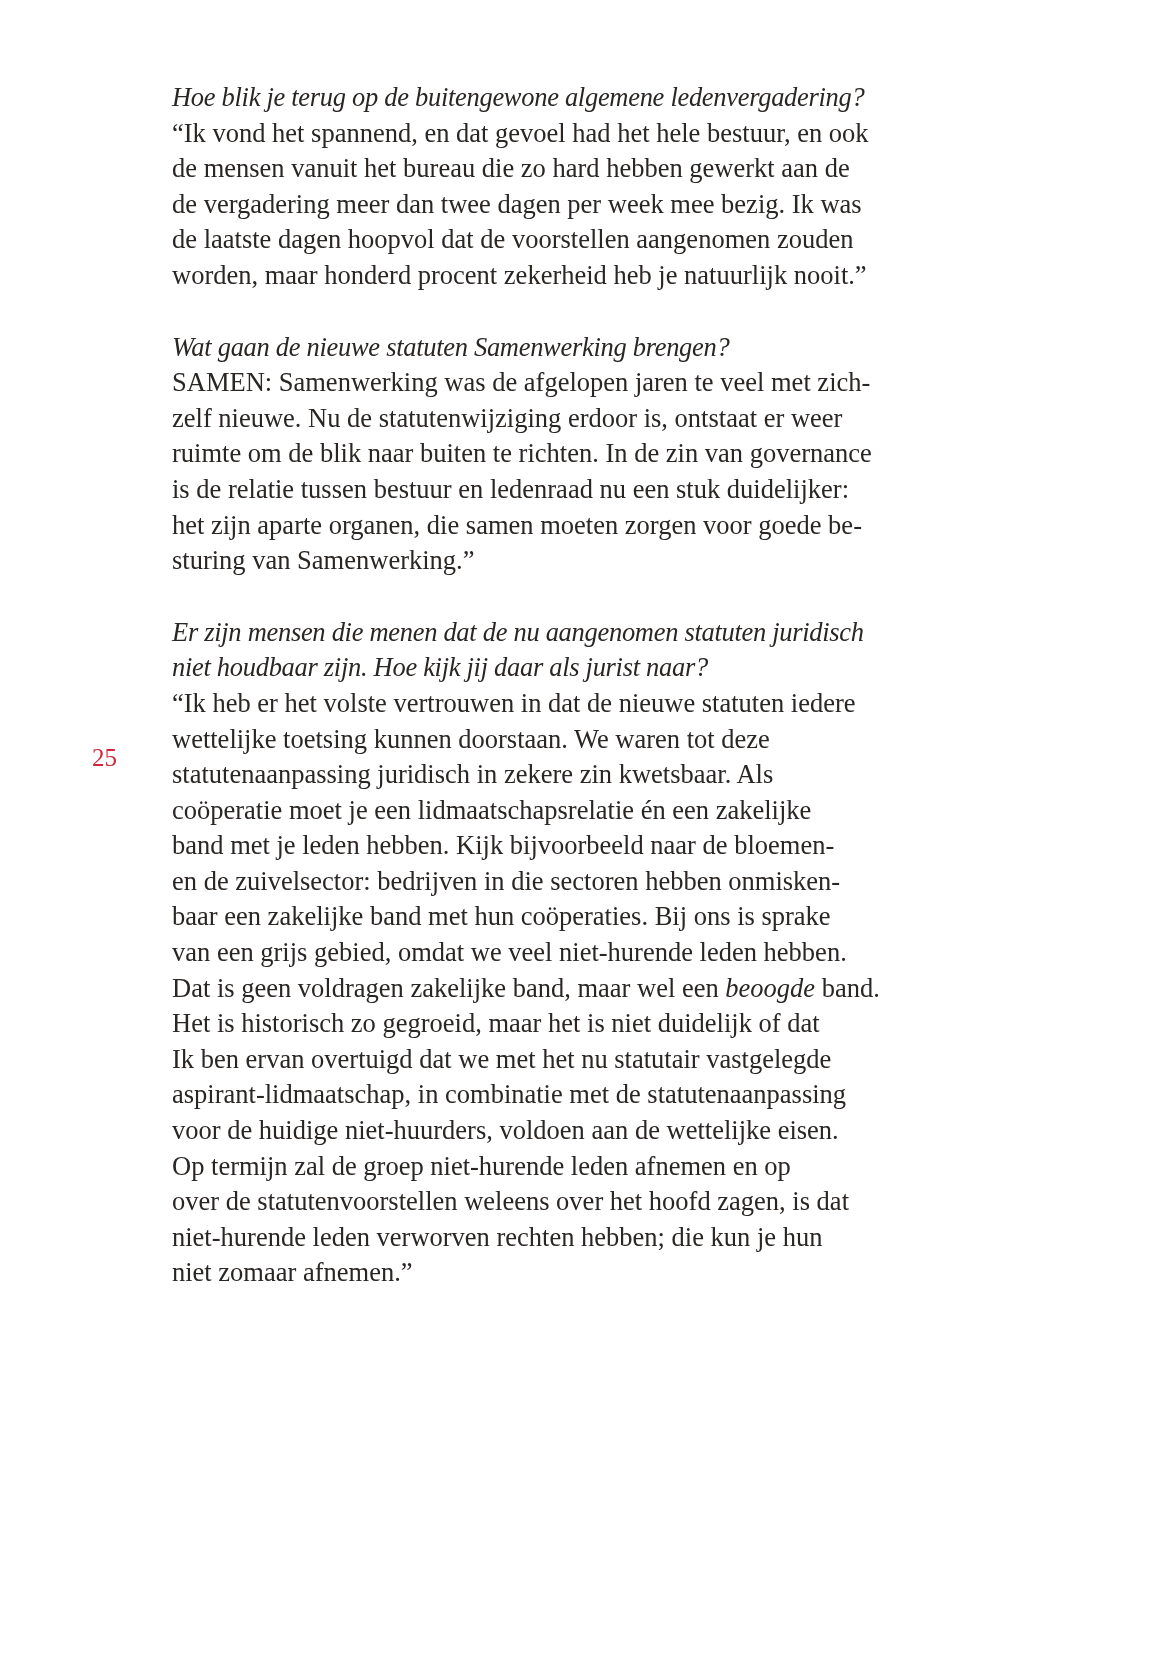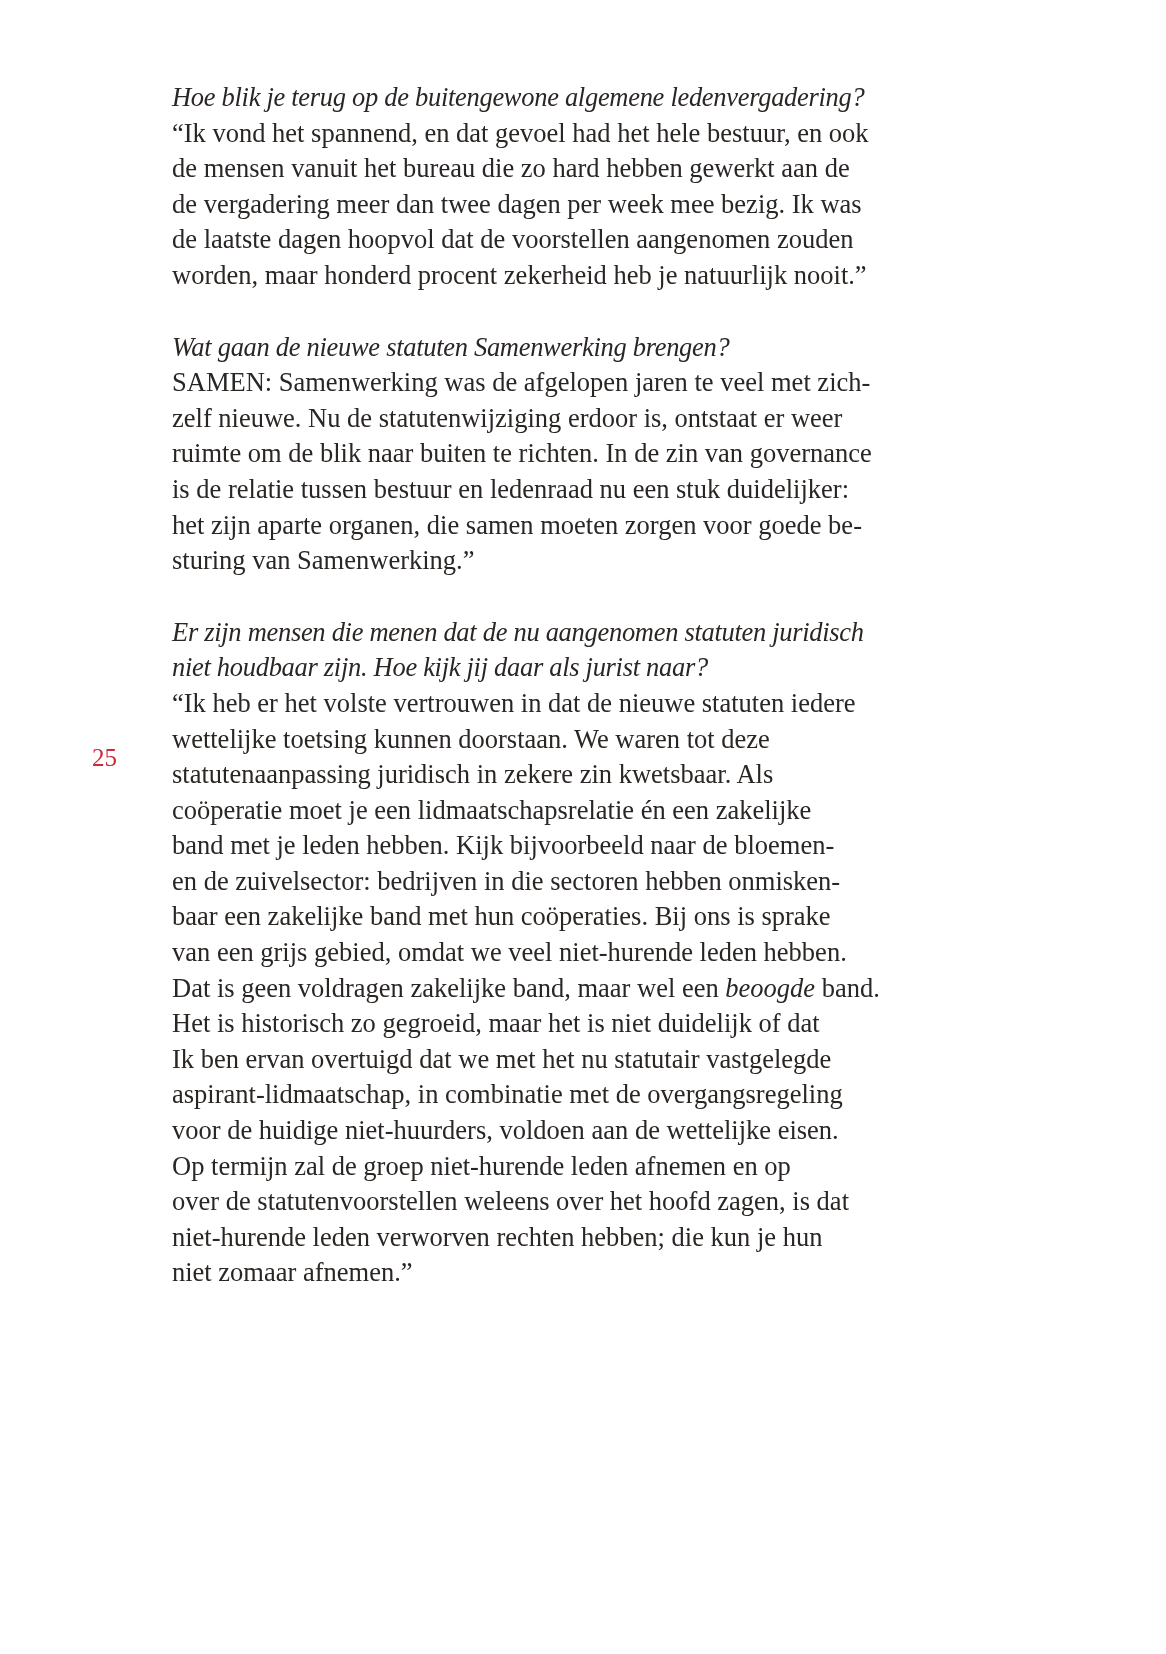--- a/index.html
+++ b/index.html
@@ -68,21 +68,21 @@
       <span class="line">wettelijke toetsing kunnen doorstaan. We waren tot deze</span>
       <span class="line">statutenaanpassing juridisch in zekere zin kwetsbaar. Als</span>
       <span class="line">coöperatie moet je een lidmaatschapsrelatie én een zakelijke</span>
       <span class="line">band met je leden hebben. Kijk bijvoorbeeld naar de bloemen-</span>
       <span class="line">en de zuivelsector: bedrijven in die sectoren hebben onmisken-</span>
       <span class="line">baar een zakelijke band met hun coöperaties. Bij ons is sprake</span>
       <span class="line">van een grijs gebied, omdat we veel niet-hurende leden hebben.</span>
       <span class="line"><span>Dat is geen voldragen zakelijke band, maar wel een </span><em>beoogde</em><span> band.</span></span>
       <span class="line">Het is historisch zo gegroeid, maar het is niet duidelijk of dat</span>
       <span class="line">Ik ben ervan overtuigd dat we met het nu statutair vastgelegde</span>
-      <span class="line">aspirant-lidmaatschap, in combinatie met de overgangsregeling</span>
+      <span class="line">aspirant-lidmaatschap, in combinatie met de statutenaanpassing</span>
       <span class="line">voor de huidige niet-huurders, voldoen aan de wettelijke eisen.</span>
       <span class="line">Op termijn zal de groep niet-hurende leden afnemen en op</span>
       <span class="line">over de statutenvoorstellen weleens over het hoofd zagen, is dat</span>
       <span class="line">niet-hurende leden verworven rechten hebben; die kun je hun</span>
       <span class="line">niet zomaar afnemen.”</span>
     </div>
   </div>
 
 </div>
 

